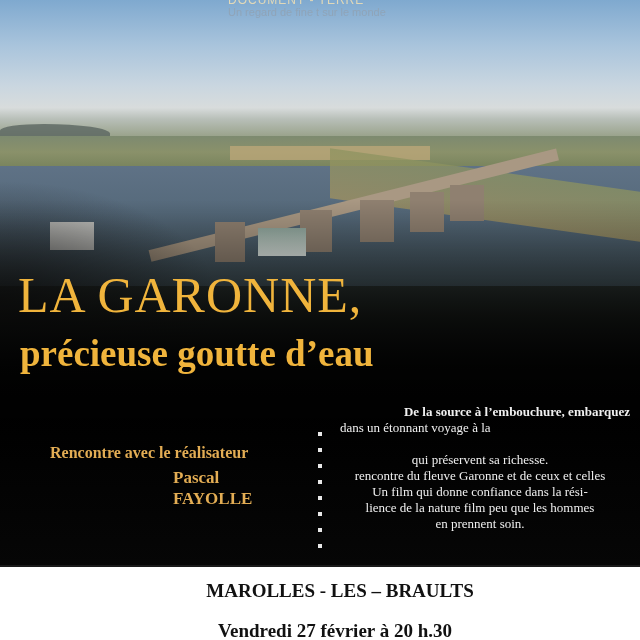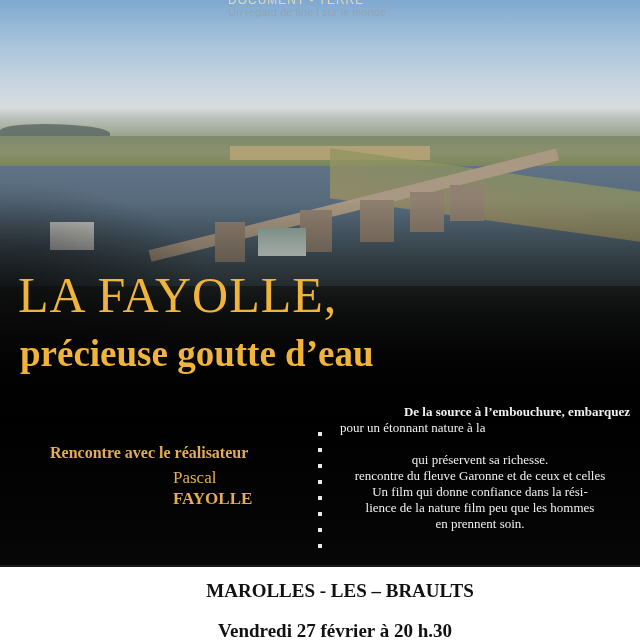--- a/index.html
+++ b/index.html
@@ -15,21 +15,21 @@
   .pier{position:absolute;background:#8f8070;}
   .fall{position:absolute;left:258px;top:228px;width:48px;height:28px;background:linear-gradient(180deg,#8ea59b,#dfe7e2);}
   .house{position:absolute;left:50px;top:222px;width:44px;height:28px;background:#dcdcd8;}
   .vignette{position:absolute;left:0;top:200px;width:640px;height:367px;background:linear-gradient(180deg,rgba(0,0,0,0) 0%,rgba(0,0,0,.45) 25%,rgba(0,0,0,.85) 45%,rgba(0,0,0,.95) 60%,#060606 100%);}
   .leftshade{position:absolute;left:0;top:180px;width:220px;height:200px;background:radial-gradient(ellipse at 0% 60%,rgba(20,20,20,.8),rgba(0,0,0,0) 70%);}
   .brand{position:absolute;left:228px;top:-7px;font-family:"Liberation Sans",sans-serif;font-size:12px;color:#e0d8b8;letter-spacing:1px;}
   .tagline{position:absolute;left:228px;top:6px;font-family:"Liberation Sans",sans-serif;font-size:11px;color:#8fa4b8;}
   .title1{position:absolute;left:18px;top:266px;font-size:50px;color:#f0b43c;letter-spacing:1px;white-space:nowrap;}
   .title2{position:absolute;left:20px;top:332px;font-size:37px;font-weight:bold;color:#f0b43c;white-space:nowrap;}
   .meet{position:absolute;left:50px;top:444px;font-size:16px;font-weight:bold;color:#e3ad54;white-space:nowrap;}
-  .name1{position:absolute;left:173px;top:468px;font-size:17px;font-weight:normal;color:#e3ad54;}
+  .name1{position:absolute;left:173px;top:468px;font-size:17px;font-weight:bold;color:#e3ad54;}
   .name2{position:absolute;left:173px;top:489px;font-size:17px;font-weight:bold;color:#e3ad54;}
   .bullets{position:absolute;left:318px;top:432px;width:6px;}
   .bullet{width:4px;height:4px;background:#e8e8e8;margin-bottom:12px;}
   .desc{position:absolute;left:330px;top:404px;width:300px;font-size:13px;line-height:16px;color:#f0f0f0;}
   .desc div{white-space:nowrap;}
   .r{text-align:right;font-weight:bold;}
   .c{text-align:center;}
   .l{text-align:left;padding-left:10px;}
   .footer{position:absolute;left:0;top:567px;width:640px;height:73px;background:#ffffff;}
   .topline{position:absolute;left:0;top:565px;width:640px;height:3px;background:#1a1a1a;}
@@ -52,41 +52,41 @@
   <div class="pier" style="left:360px;top:200px;width:34px;height:42px;"></div>
   <div class="pier" style="left:410px;top:192px;width:34px;height:40px;"></div>
   <div class="pier" style="left:450px;top:185px;width:34px;height:36px;"></div>
   <div class="fall"></div>
   <div class="leftshade"></div>
   <div class="vignette"></div>
 
   <div class="brand">DOCUMENT - TERRE</div>
   <div class="tagline">Un regard de fine t sur le monde</div>
 
-  <div class="title1">LA FAYOLLE,</div>
+  <div class="title1">LA GARONNE,</div>
   <div class="title2">précieuse goutte d’eau</div>
 
   <div class="meet">Rencontre avec le réalisateur</div>
   <div class="name1">Pascal</div>
   <div class="name2">FAYOLLE</div>
 
   <div class="bullets">
     <div class="bullet"></div>
     <div class="bullet"></div>
     <div class="bullet"></div>
     <div class="bullet"></div>
     <div class="bullet"></div>
     <div class="bullet"></div>
     <div class="bullet"></div>
     <div class="bullet"></div>
   </div>
 
   <div class="desc">
     <div class="r">De la source à l’embouchure, embarquez</div>
-    <div class="l">pour un étonnant nature à la</div>
+    <div class="l">dans un étonnant voyage à la</div>
     <div class="c" style="height:16px;"></div>
     <div class="c">qui préservent sa richesse.</div>
     <div class="c">rencontre du fleuve Garonne et de ceux et celles</div>
     <div class="c">Un film qui donne confiance dans la rési-</div>
     <div class="c">lience de la nature film peu que les hommes</div>
     <div class="c">en prennent soin.</div>
   </div>
 </div>
 
 <div class="topline"></div>

